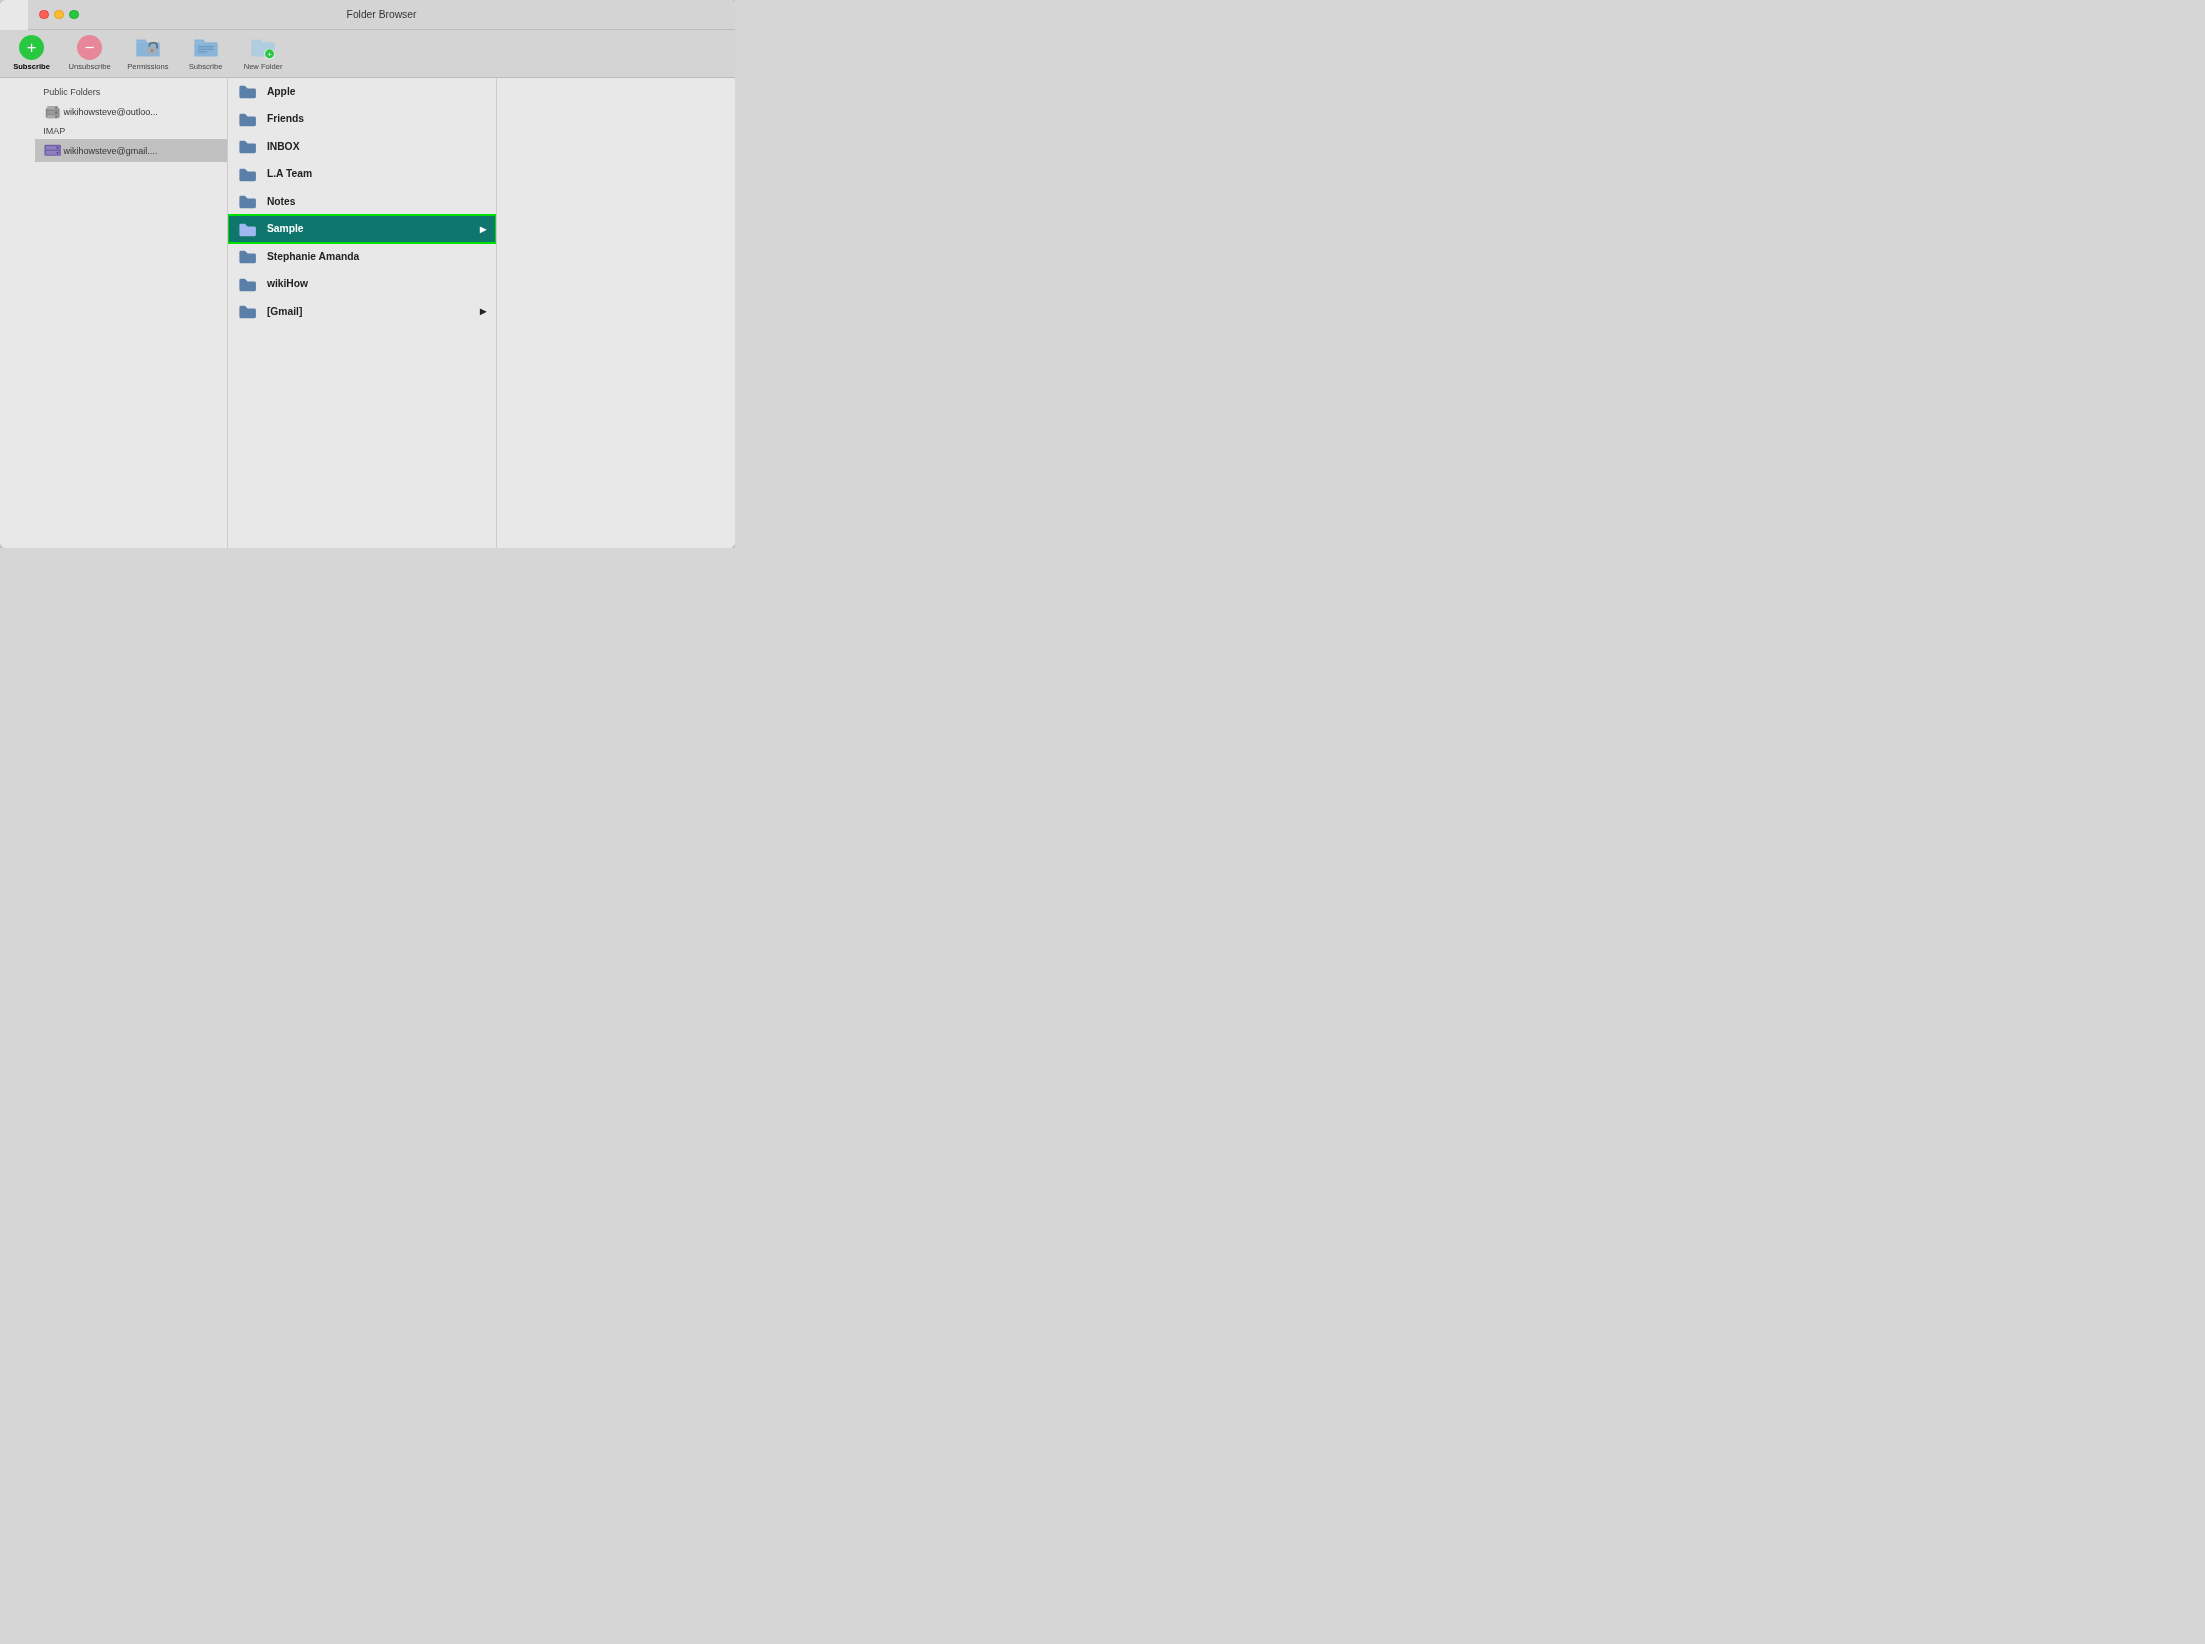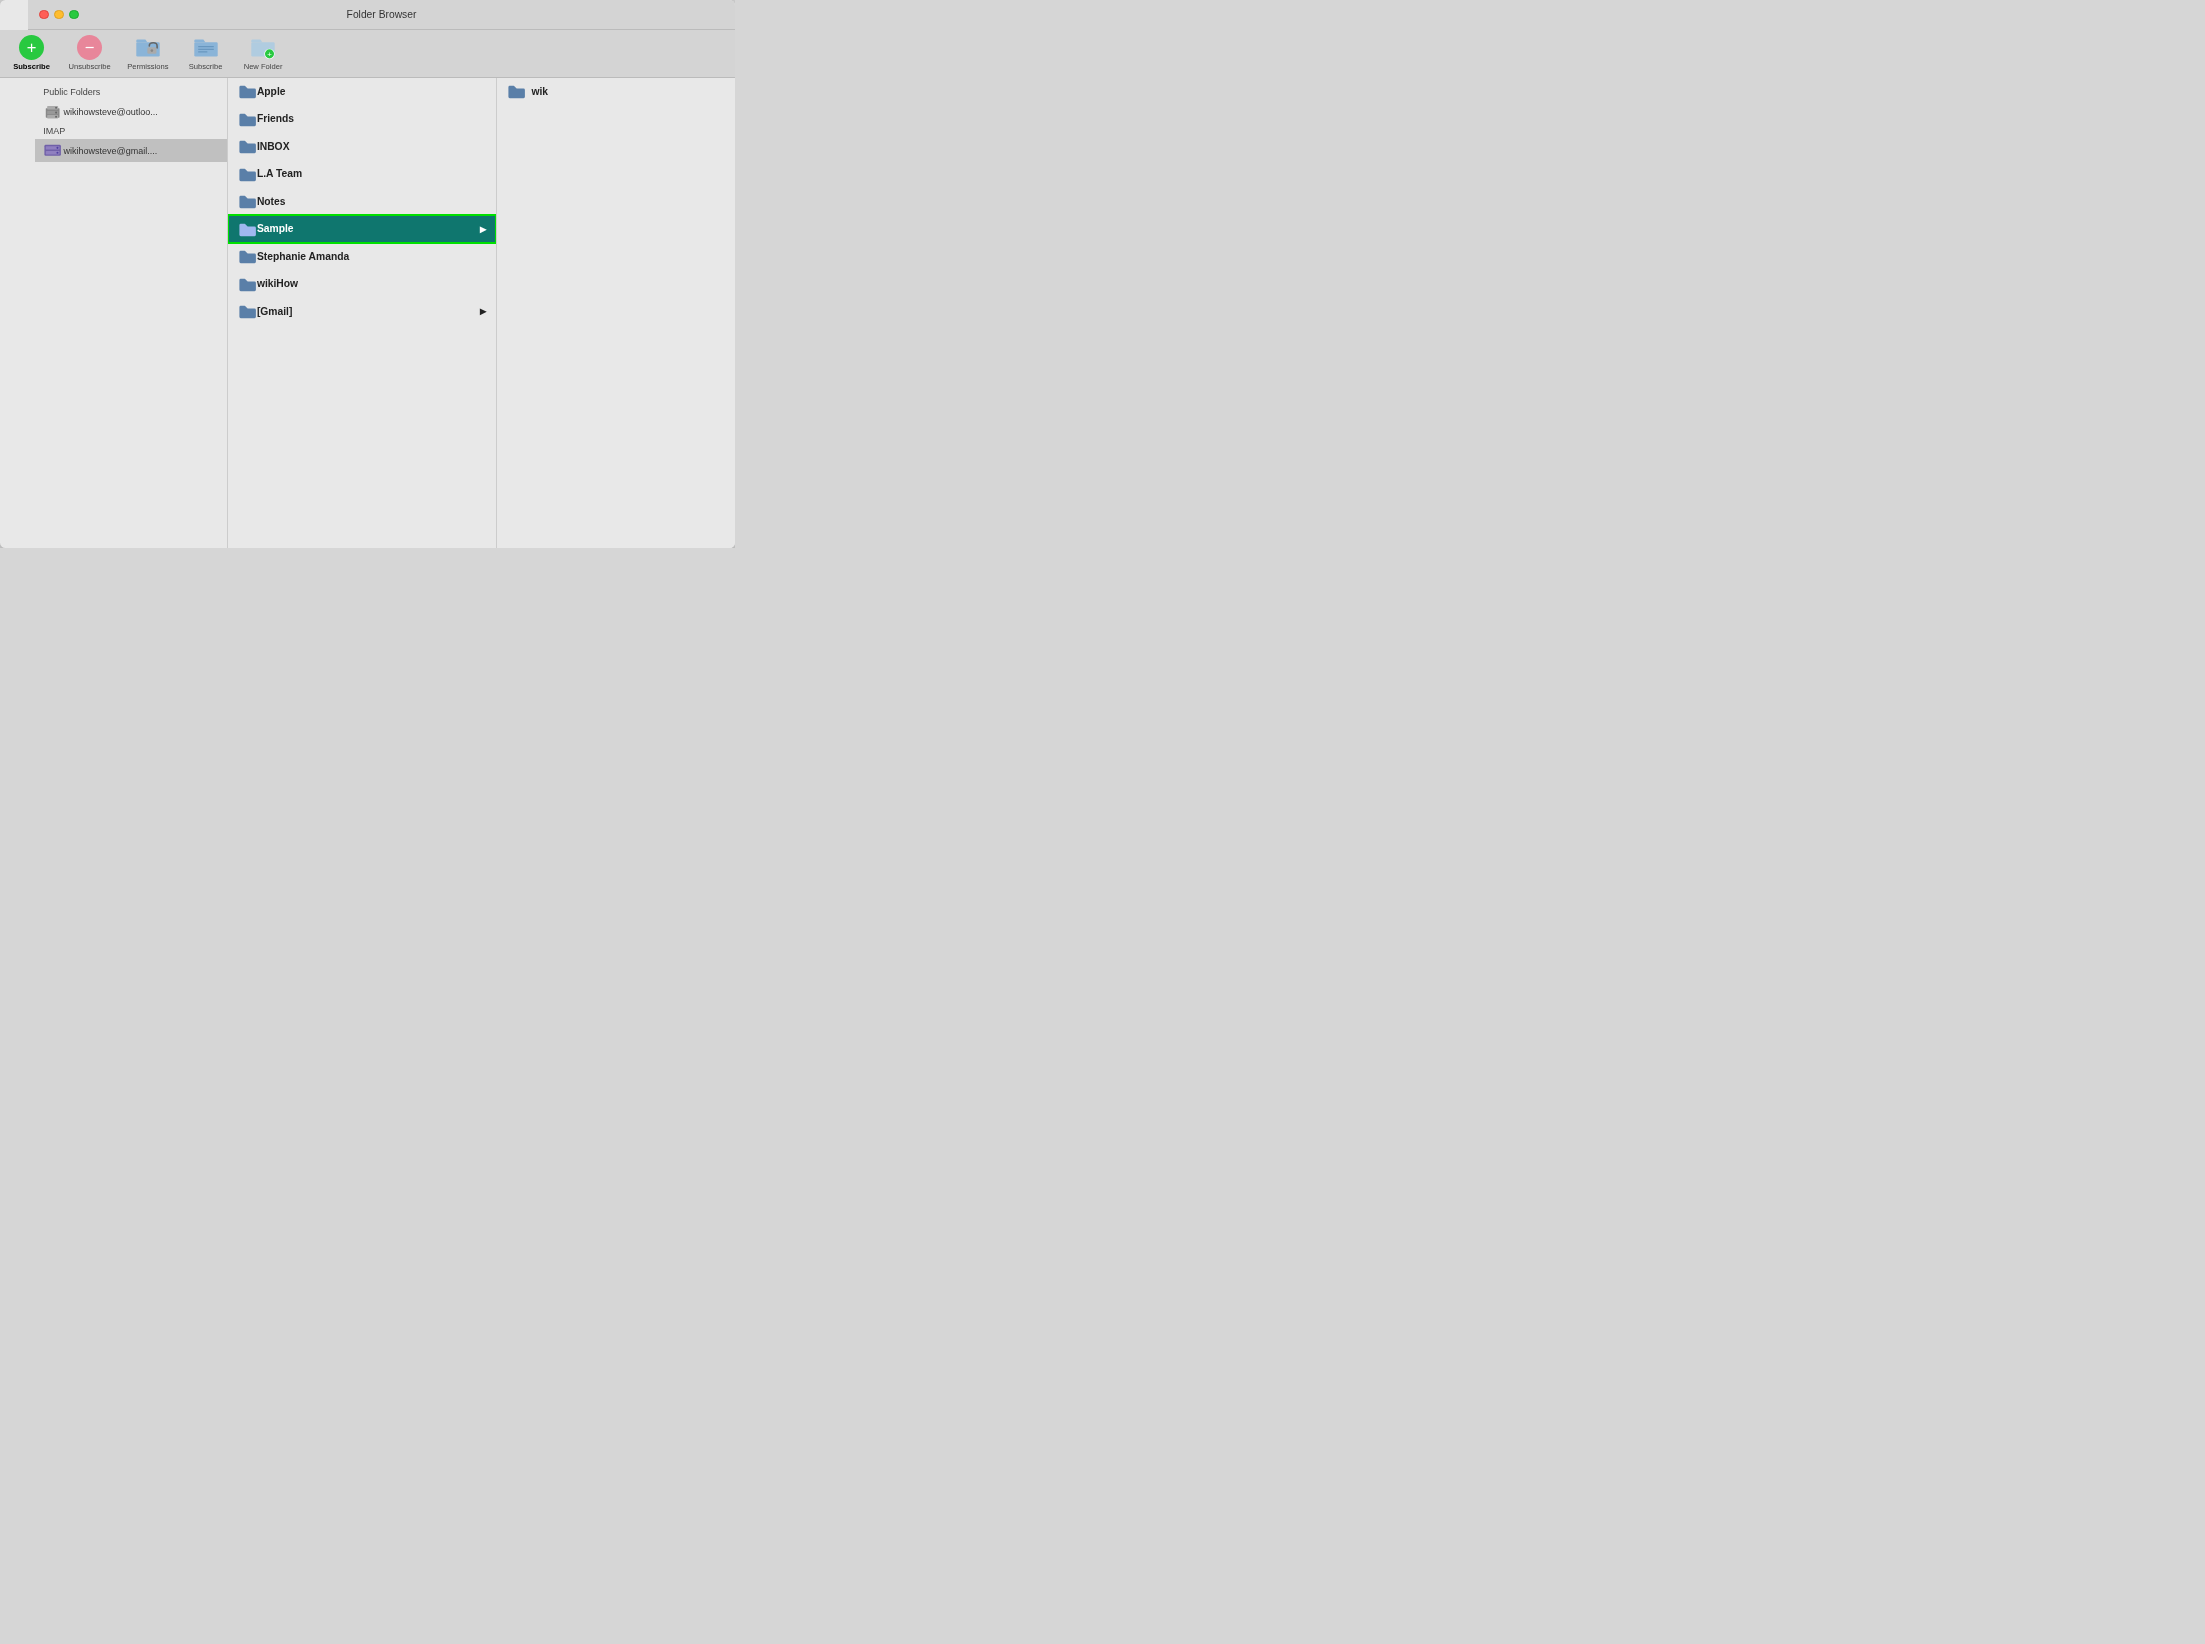--- a/index.html
+++ b/index.html
@@ -172,21 +172,21 @@
       width: 269px;
       background: #e8e8e8;
       border-right: 0.7px solid #ccc;
       overflow-y: auto;
       flex-shrink: 0;
     }
 
     .folder-item {
       display: flex;
       align-items: center;
-      gap: 0;
+      gap: 10px;
       padding: 5.5px 9.6px;
       cursor: pointer;
       font-size: 10.3px;
       font-weight: 600;
       color: #222;
       position: relative;
     }
 
     .folder-item.selected {
       background: #0f766e;
@@ -443,26 +443,16 @@
           <svg width="19.3" height="16.5" viewBox="0 0 28 24">
             <path d="M2 8 L2 20 Q2 22 4 22 L24 22 Q26 22 26 20 L26 10 Q26 8 24 8 L14 8 L11 5 Q10.5 4 9.5 4 L4 4 Q2 4 2 6 Z" fill="#5a7fa8"></path>
           </svg>
         </div>
         <span>[Gmail]</span>
         <span class="chevron-right">▶</span>
       </div>
 
     </div>
 
-    <div class="right-panel">
-      <div class="right-folder-item">
-        <div class="folder-icon">
-          <svg width="19.3" height="16.5" viewBox="0 0 28 24">
-            <path d="M2 8 L2 20 Q2 22 4 22 L24 22 Q26 22 26 20 L26 10 Q26 8 24 8 L14 8 L11 5 Q10.5 4 9.5 4 L4 4 Q2 4 2 6 Z" fill="#5a7fa8"></path>
-          </svg>
-        </div>
-        <span>wik</span>
-      </div>
-    </div>
 
   </div>
 </div>
 
 
 </body></html>

